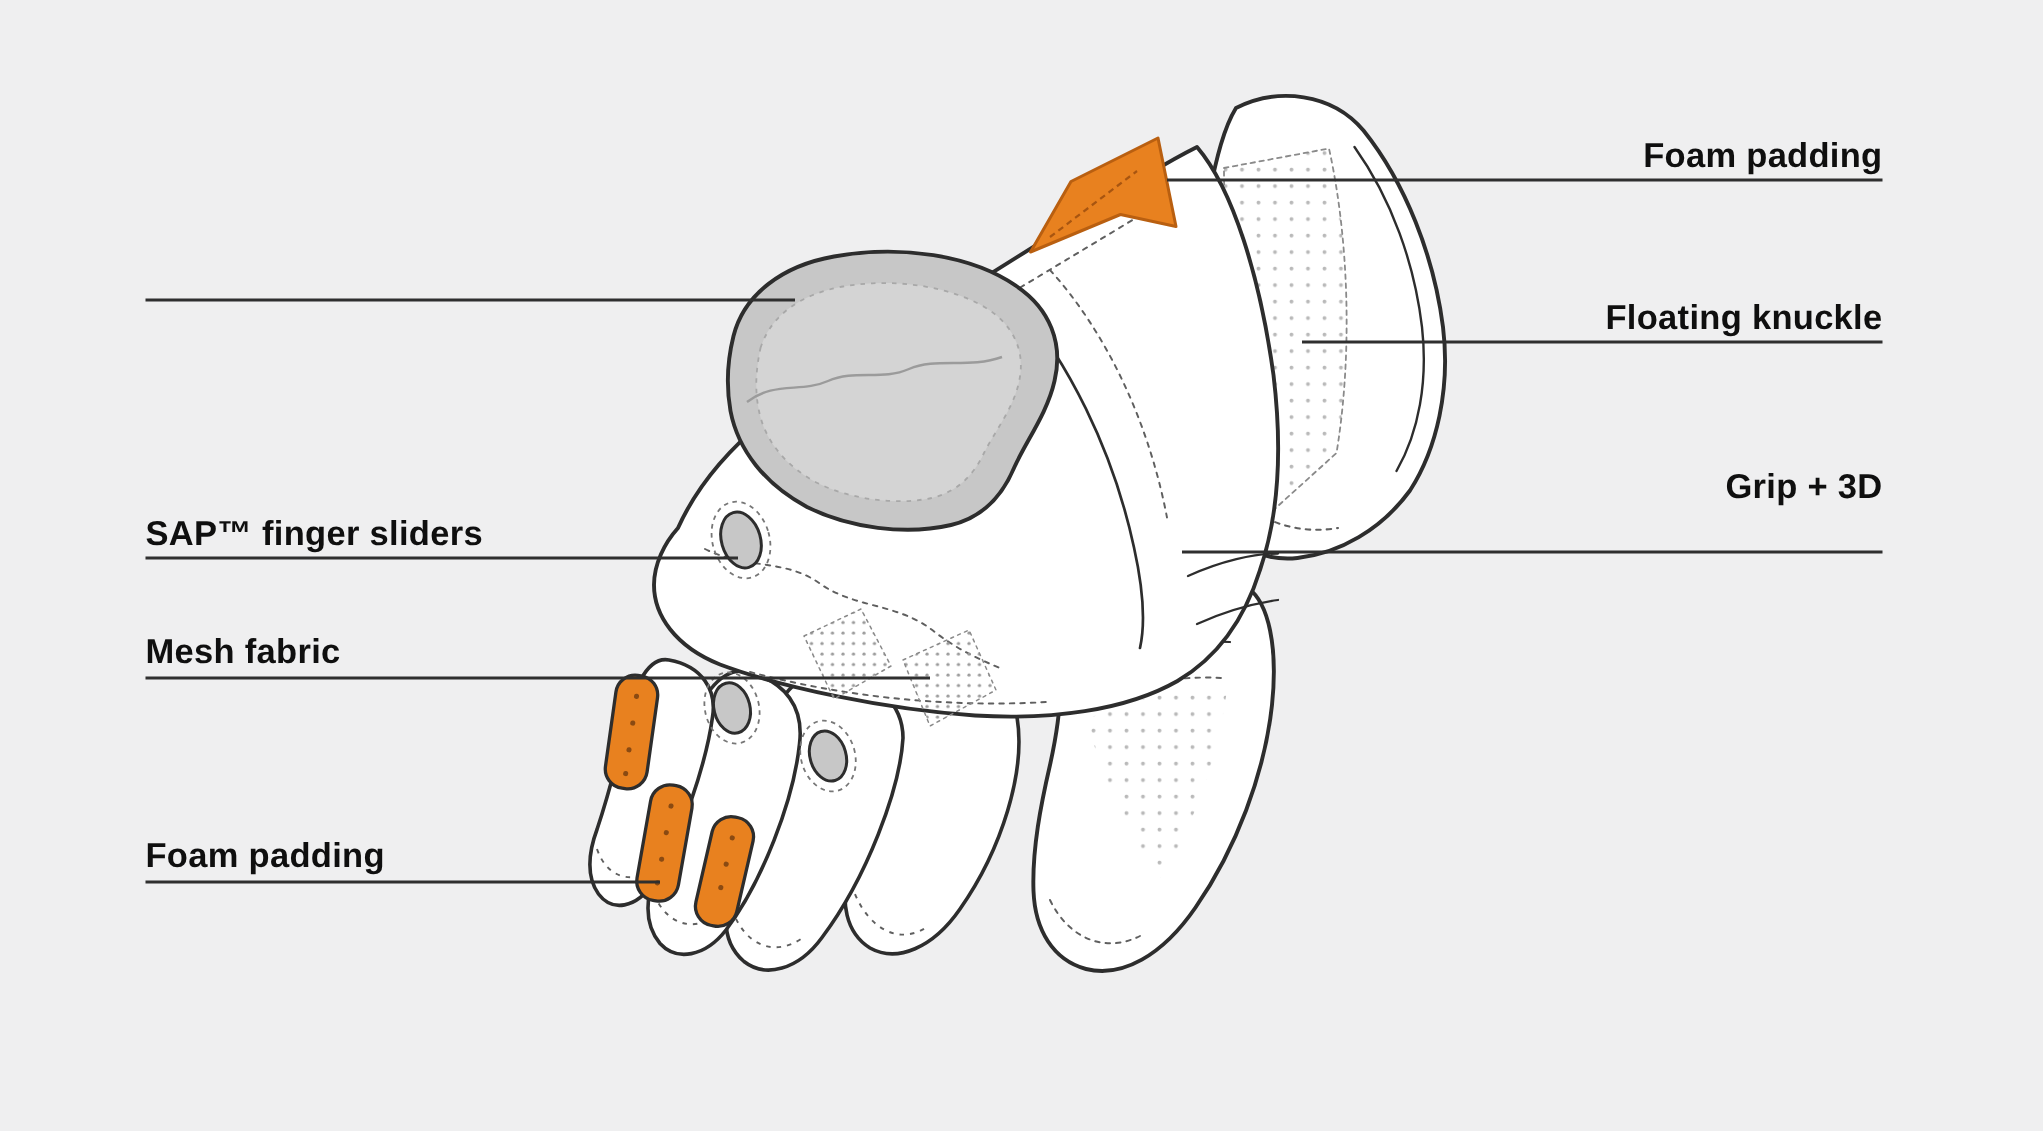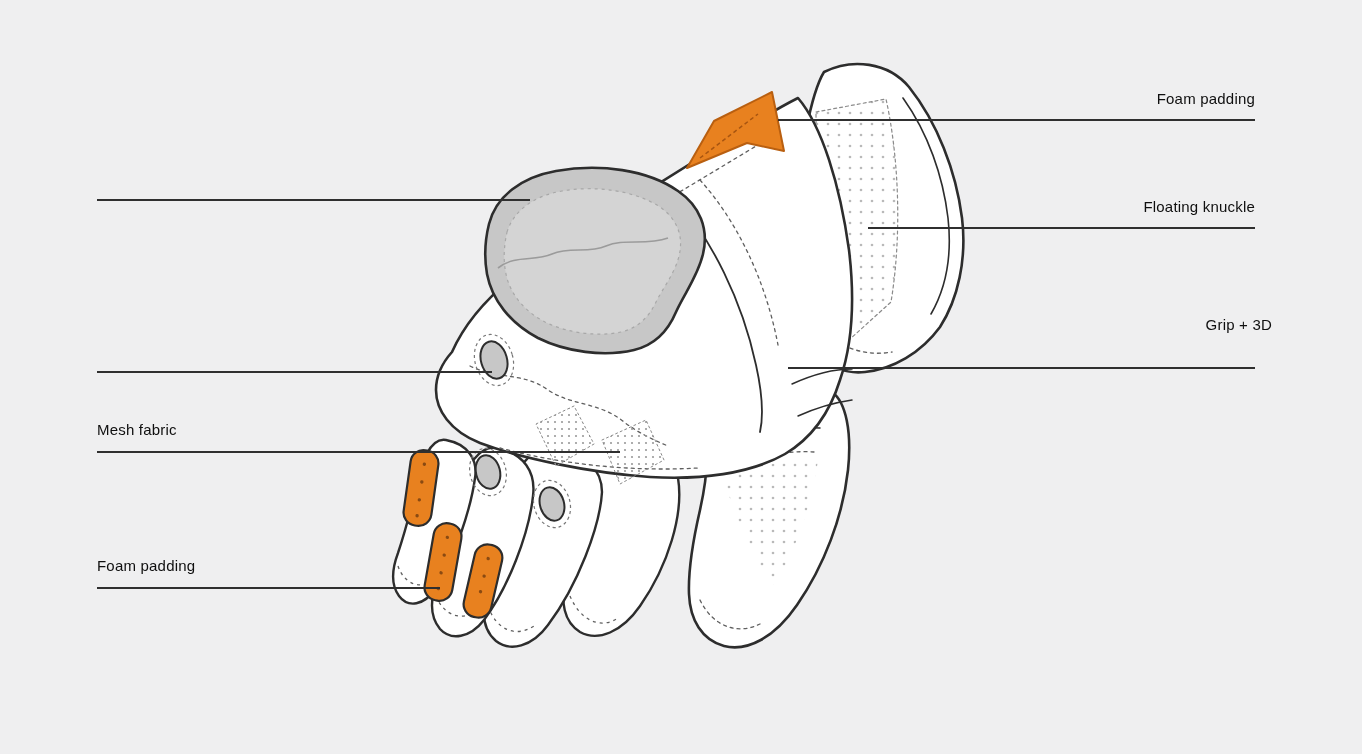--- a/index.html
+++ b/index.html
@@ -13,22 +13,22 @@
     position: relative;
     width: 1362px;
     height: 754px;
     background: var(--bg, #efeff0);
     overflow: hidden;
   }
   .stage svg { position:absolute; left:0; top:0; }
 
   .callout {
     position: absolute;
-    font-weight: 400;
-    font-size: 15px;
+    font-weight: 700;
+    font-size: 23px;
     color: var(--label-text, #0f0f0f);
     letter-spacing: .2px;
     white-space: nowrap;
     z-index: 3;
   }
   .callout.right { text-align: right; }
   .callout.two-line span { display:block; line-height: 29px; }
 
   .leader {
     position: absolute;
@@ -45,21 +45,21 @@
   #c-mesh     { left:97px;  top:421px; }
   #ln-mesh    { left:97px;  top:451px; width:523px; }
   #c-foam-l   { left:97px;  top:557px; }
   #ln-foam-l  { left:97px;  top:587px; width:343px; }
 
   
   #c-foam-r    { right:107px; top:90px;  }
   #ln-foam-r   { left:778px;  top:119px; width:477px; }
   #c-floating  { right:107px; top:198px; }
   #ln-floating { left:868px;  top:227px; width:387px; }
-  #c-grip      { right:90px; top:310px; }
+  #c-grip      { right:107px; top:310px; }
   #ln-grip     { left:788px;  top:367px; width:467px; }
 </style>
 </head>
 <body>
 
 <div class="stage">
 
   <svg width="1362" height="754" viewBox="0 0 1362 754">
     <defs>
       <pattern id="perf" width="11" height="11" patternUnits="userSpaceOnUse">
@@ -156,20 +156,23 @@
   </svg>
 
   <div class="leader" id="ln-knuckle"></div>
   <div class="leader" id="ln-sliders"></div>
   <div class="leader" id="ln-mesh"></div>
   <div class="leader" id="ln-foam-l"></div>
   <div class="leader" id="ln-foam-r"></div>
   <div class="leader" id="ln-floating"></div>
   <div class="leader" id="ln-grip"></div>
 
+  <div class="callout left" id="c-sliders">
+    <span>SAP™ finger sliders</span>
+  </div>
   <div class="callout left" id="c-mesh">
     <span>Mesh fabric</span>
   </div>
   <div class="callout left" id="c-foam-l">
     <span>Foam padding</span>
   </div>
 
   <div class="callout right" id="c-foam-r">
     <span>Foam padding</span>
   </div>

